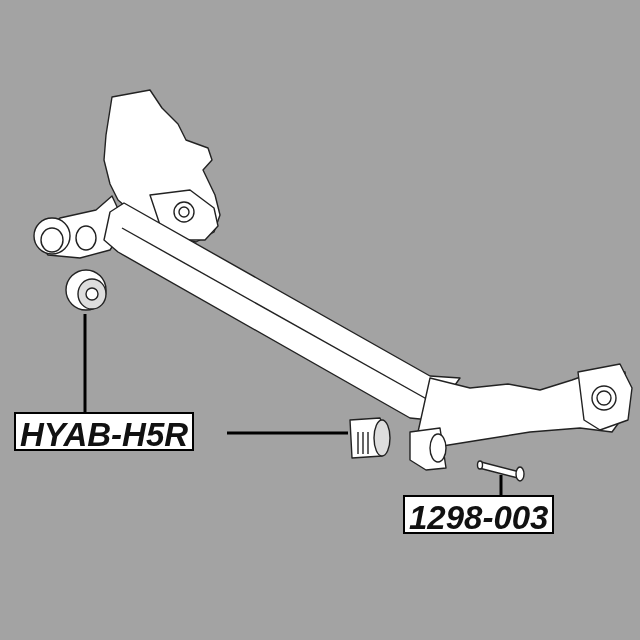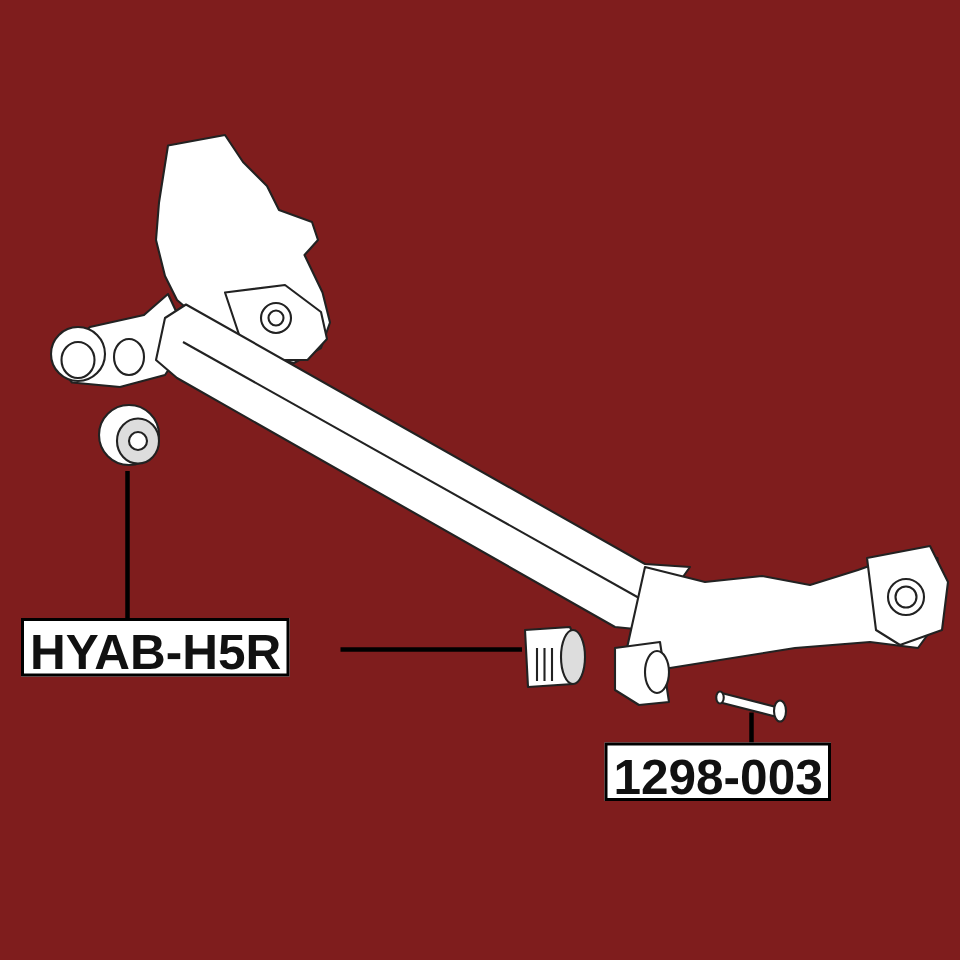--- a/index.html
+++ b/index.html
@@ -1,16 +1,16 @@
 <!DOCTYPE html>
 <html><head>
 <meta charset="utf-8">
 <style>
   html, body { margin: 0; padding: 0; background: #ffffff; }
-  #stage { position: relative; width: 640px; height: 640px; background: #7f1d1d; overflow: hidden; }
+  #stage { position: relative; width: 640px; height: 640px; background: #a3a3a3; overflow: hidden; font-style: italic; }
   svg { position: absolute; left: 0; top: 0; }
   .part-label {
     position: absolute;
     border: 2px solid #000;
     background: #fff;
     font-family: "Liberation Sans", sans-serif;
     font-weight: bold;
     color: #111;
     line-height: 1;
     white-space: nowrap;

